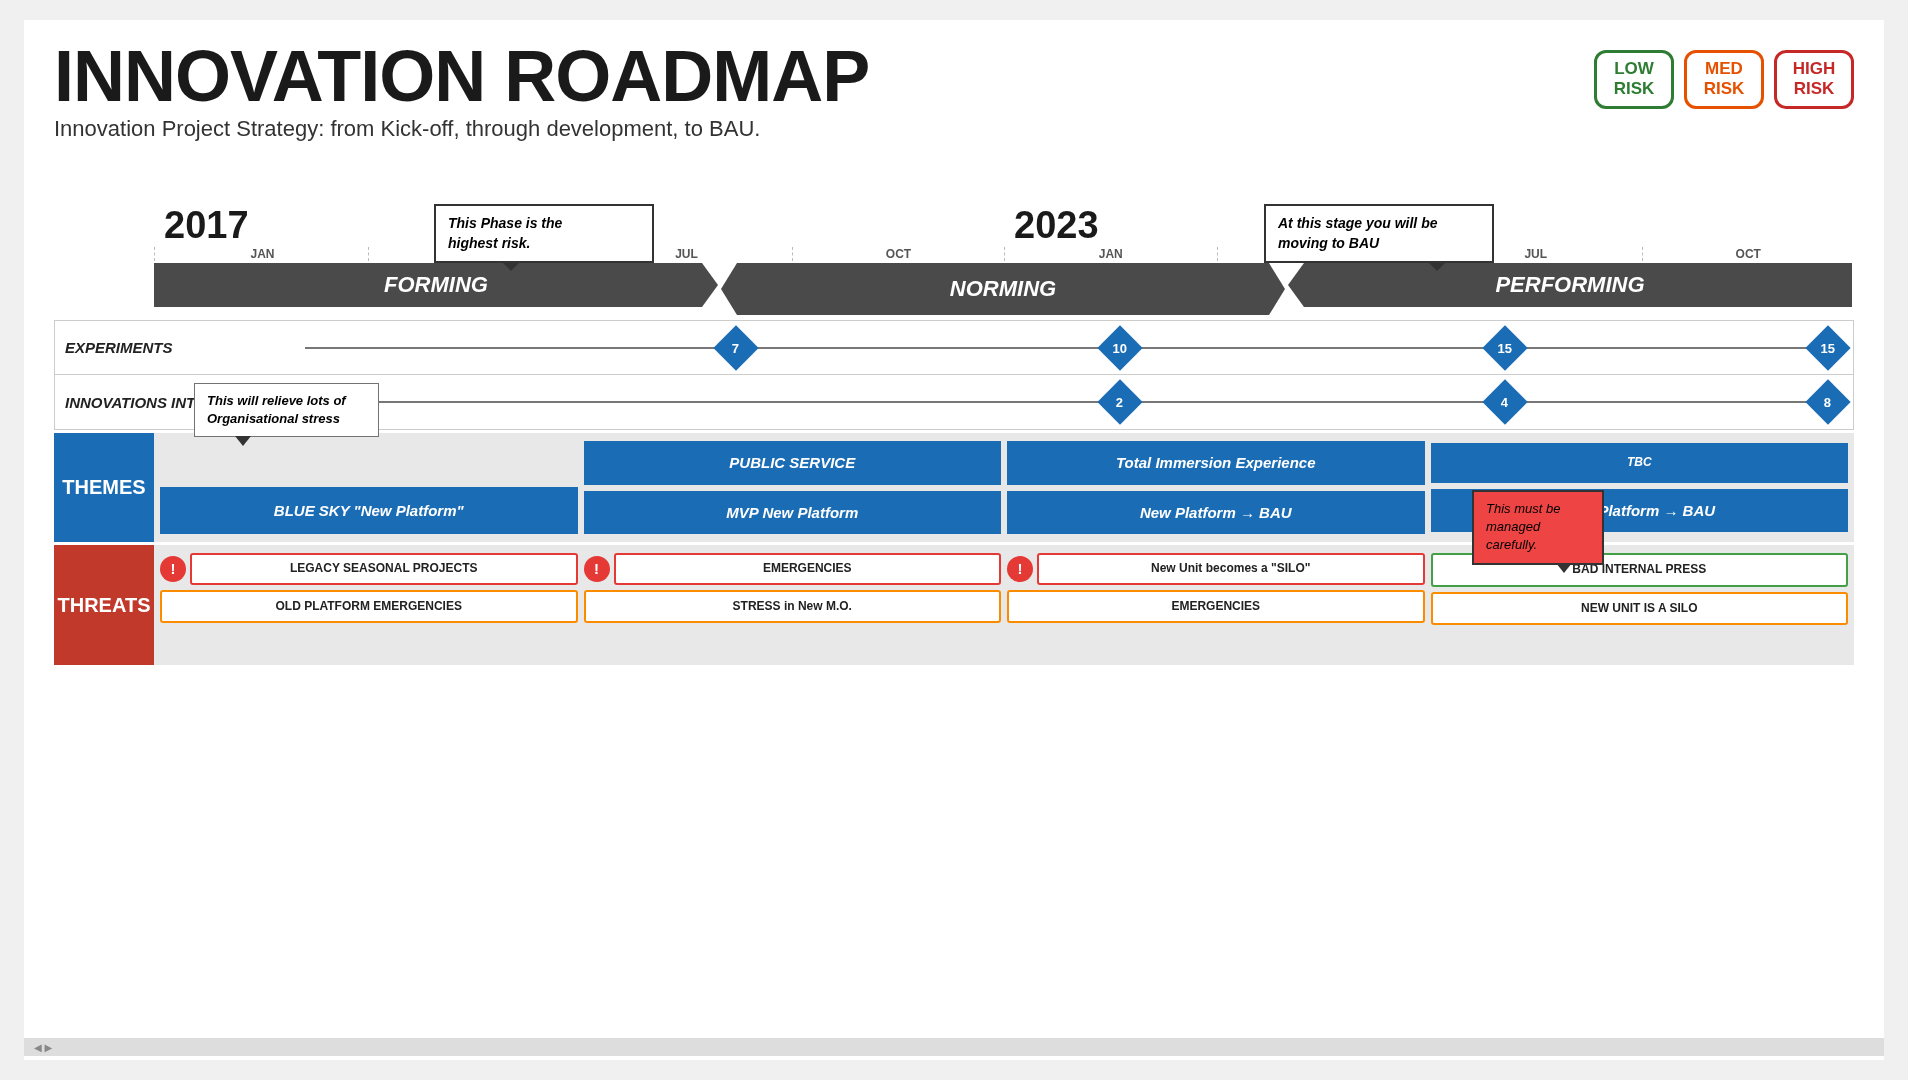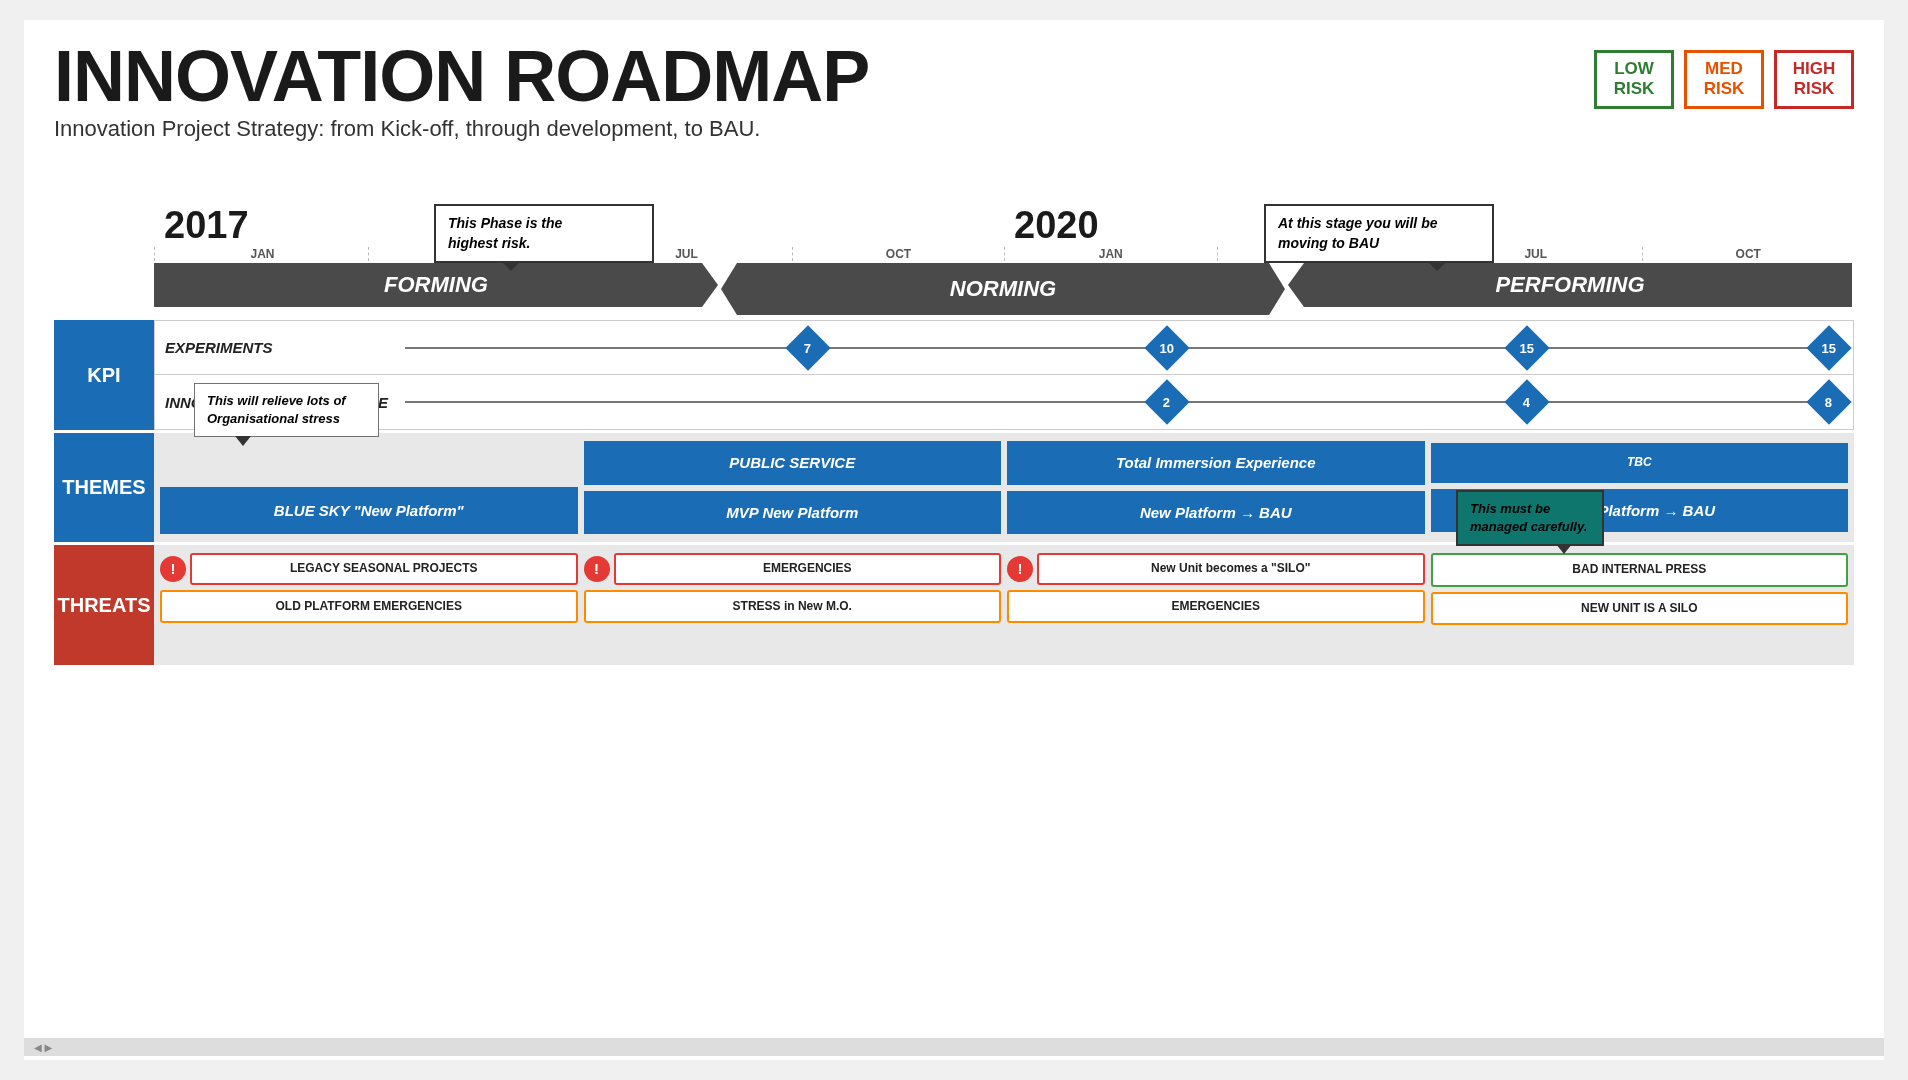--- a/index.html
+++ b/index.html
@@ -40,21 +40,21 @@
       color: #333;
       margin-top: 4px;
     }
     .risk-badges {
       display: flex;
       gap: 10px;
       margin-top: 10px;
     }
     .risk-badge {
       border: 3px solid;
-      border-radius: 0;
+      border-radius: 12px;
       padding: 6px 14px;
       font-weight: 900;
       font-size: 17px;
       text-align: center;
       line-height: 1.2;
       min-width: 80px;
     }
     .risk-low { border-color: #2e7d32; color: #2e7d32; }
     .risk-med { border-color: #e65100; color: #e65100; }
     .risk-high { border-color: #c62828; color: #c62828; }
@@ -274,21 +274,21 @@
     </div>
     <div class="callout down-right-arrow" style="right: 360px; top: 0px; width: 230px;">
       <em>At this stage you will be<br>moving to BAU</em>
     </div>
 
     <div style="display:flex; margin-left:100px; margin-top: 62px;">
       <div style="flex:1; display:flex;">
         <div style="font-size:38px; font-weight:900; color:#1a1a1a; padding-left:10px;">2017</div>
       </div>
       <div style="flex:1; display:flex;">
-        <div style="font-size:38px; font-weight:900; color:#1a1a1a; padding-left:10px;">2020</div>
+        <div style="font-size:38px; font-weight:900; color:#1a1a1a; padding-left:10px;">2023</div>
       </div>
     </div>
 
     <div style="display:flex; margin-left:100px;">
       <div style="flex:1; display:flex;">
         <div style="flex:1; font-size:12px; font-weight:700; color:#555; text-align:center; border-left:1px dashed #bbb; padding-left:2px;">JAN</div>
         <div style="flex:1; font-size:12px; font-weight:700; color:#555; text-align:center; border-left:1px dashed #bbb;">APR</div>
         <div style="flex:1; font-size:12px; font-weight:700; color:#555; text-align:center; border-left:1px dashed #bbb;">JUL</div>
         <div style="flex:1; font-size:12px; font-weight:700; color:#555; text-align:center; border-left:1px dashed #bbb;">OCT</div>
       </div>
@@ -300,23 +300,20 @@
       </div>
     </div>
 
     <div style="display:flex; margin-left:100px; margin-top:2px; margin-bottom:5px;">
       <div class="phase-block" style="flex:1; background:#4a4a4a; color:white; font-style:italic; font-weight:900; font-size:22px; height:44px; display:flex; align-items:center; justify-content:center; position:relative; margin-right:3px; clip-path: polygon(0 0, calc(100% - 16px) 0, 100% 50%, calc(100% - 16px) 100%, 0 100%);">FORMING</div>
       <div class="phase-block" style="flex:1; background:#4a4a4a; color:white; font-style:italic; font-weight:900; font-size:22px; height:52px; display:flex; align-items:center; justify-content:center; position:relative; margin-right:3px; clip-path: polygon(16px 0, calc(100% - 16px) 0, 100% 50%, calc(100% - 16px) 100%, 16px 100%, 0 50%);">NORMING</div>
       <div class="phase-block" style="flex:1; background:#4a4a4a; color:white; font-style:italic; font-weight:900; font-size:22px; height:44px; display:flex; align-items:center; justify-content:center; position:relative; clip-path: polygon(16px 0, 100% 0, 100% 100%, 16px 100%, 0 50%);">PERFORMING</div>
     </div>
 
     <div class="full-section" style="margin-bottom:3px;">
-      <div class="label-col kpi-label-col" style="min-height:110px;">
-        <span>KPI</span>
-      </div>
       <div class="content-col" style="background:#f0f0f0; border:1px solid #ccc;">
 
         <div class="kpi-row-item" style="border-bottom:1px solid #ccc; position:relative; overflow:visible;">
           <div class="kpi-row-label" style="font-style:italic; font-weight:900; font-size:15px; width:240px; flex-shrink:0;">EXPERIMENTS</div>
           <div class="kpi-row-line" style="flex:1; height:2px; background:#777; position:relative;">
 
             <div style="position:absolute; left:calc(28% - 16px); top:-15px; width:32px; height:32px; background:#1a6cb5; transform:rotate(45deg); display:flex; align-items:center; justify-content:center; z-index:5;">
               <span style="transform:rotate(-45deg); color:white; font-weight:900; font-size:13px;">7</span>
             </div>
 
@@ -381,21 +378,21 @@
 
         <div class="theme-quarter" style="flex:1; display:flex; flex-direction:column; gap:6px; justify-content:center;">
           <div class="t-box" style="background:#1a6cb5; color:white; font-weight:900; font-size:12px; text-align:center; padding:12px 6px;">TBC</div>
           <div class="t-box" style="background:#1a6cb5; color:white; font-weight:900; font-size:15px; text-align:center; padding:12px 6px;">New Platform → BAU</div>
         </div>
       </div>
     </div>
 
     <div class="full-section" style="position:relative;">
 
-      <div style="position:absolute; right:250px; top:-55px; background:#0f766e; border:2px solid #333; padding:8px 12px; font-style:italic; font-weight:700; font-size:13px; line-height:1.4; z-index:20; width:148px;">
+      <div style="position:absolute; right:250px; top:-55px; background:#ef4444; border:2px solid #333; padding:8px 12px; font-style:italic; font-weight:400; font-size:13px; line-height:1.4; z-index:20; width:132px;">
         This must be<br>managed carefully.
         <div style="position:absolute; bottom:-10px; right:30px; width:0; height:0; border-left:8px solid transparent; border-right:8px solid transparent; border-top:10px solid #333;"></div>
       </div>
       <div class="label-col threats-label-col" style="min-height:120px;">
         <span>THREATS</span>
       </div>
       <div class="content-col" style="background:#e8e8e8; padding:8px 6px; display:flex; gap:6px;">
 
         <div class="threat-quarter" style="flex:1; display:flex; flex-direction:column; gap:5px;">
           <div class="thr-icon-row">

